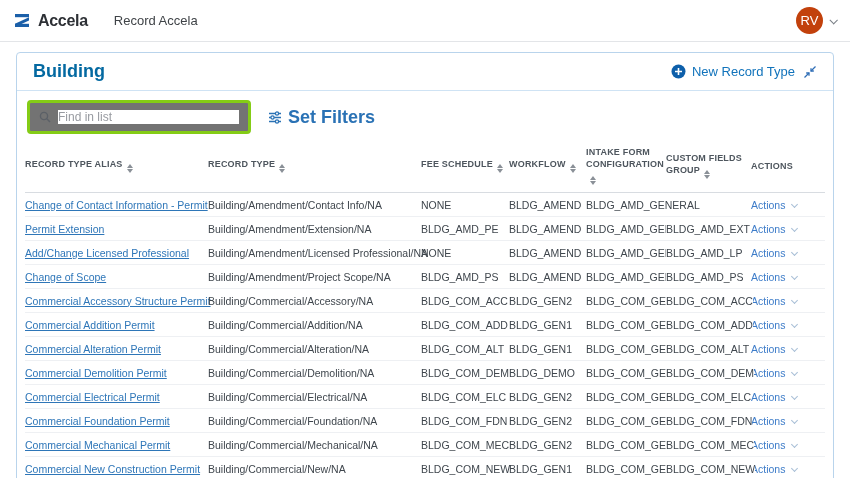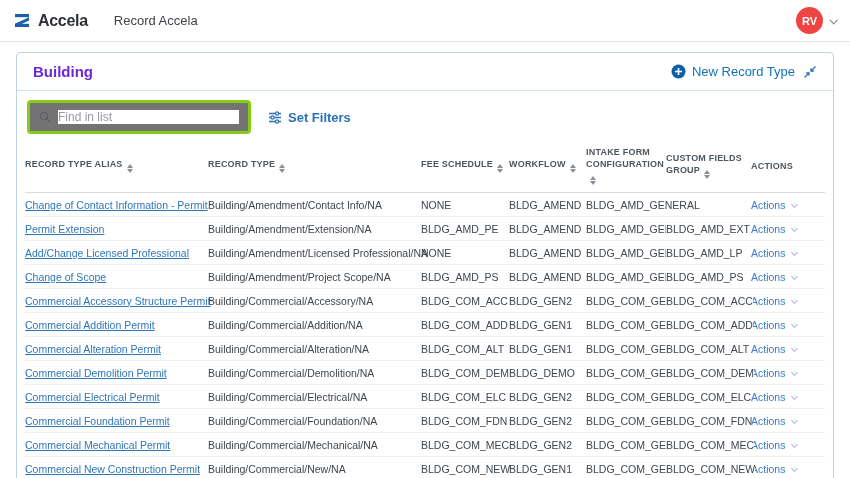--- a/index.html
+++ b/index.html
@@ -19,22 +19,22 @@
     padding: 0 14px;
     border-bottom: 1px solid #e3e5e8;
     background: #fff;
   }
   .brand { display: flex; align-items: center; gap: 5px; }
   .brand-name { font-size: 16px; font-weight: bold; color: #2d3035; letter-spacing: -0.3px; }
   .page-title { margin-left: 26px; font-size: 13px; color: #3f4347; }
   .topbar-right { margin-left: auto; display: flex; align-items: center; gap: 7px; }
   .avatar {
     width: 27px; height: 27px; border-radius: 50%;
-    background: #ef4444; color: #fff;
-    font-size: 11px; font-weight: bold;
+    background: #c2410c; color: #fff;
+    font-size: 13px; font-weight: normal;
     display: flex; align-items: center; justify-content: center;
     cursor: pointer;
   }
   .chev {
     display: inline-block; width: 6px; height: 6px;
     border-right: 1.5px solid #7a8087; border-bottom: 1.5px solid #7a8087;
     transform: rotate(45deg) translateY(-1px);
   }
 
   
@@ -43,21 +43,21 @@
     border: 1px solid #b9d4ec;
     border-radius: 4px;
     background: #fff;
     overflow: hidden;
   }
   .panel-header {
     display: flex; align-items: center;
     height: 38px; padding: 0 16px;
     border-bottom: 1px solid #cfe3f4;
   }
-  .panel-title { font-size: 15px; font-weight: bold; color: #6d28d9; }
+  .panel-title { font-size: 18px; font-weight: bold; color: #0369a1; }
   .panel-header-right { margin-left: auto; display: flex; align-items: center; gap: 8px; }
   .new-record-btn {
     display: flex; align-items: center; gap: 6px;
     color: #1173bb; font-size: 13px; cursor: pointer;
     background: none; border: none; font-family: inherit;
   }
   .collapse-btn { cursor: pointer; display: flex; align-items: center; background: none; border: none; }
 
   .panel-body { padding: 9px 8px 0; }
 
@@ -70,21 +70,21 @@
     padding: 14px 9px; background: #737373;
   }
   .search-box input {
     border: 0; outline: 0; width: 100%;
     font-size: 12px; color: #333; font-family: inherit;
   }
   .search-box input::placeholder { color: #979aa0; }
   .set-filters {
     margin-left: 17px;
     display: flex; align-items: center; gap: 6px;
-    color: #2a72b5; font-size: 13px; font-weight: bold;
+    color: #2a72b5; font-size: 18px; font-weight: bold;
     cursor: pointer; background: none; border: none; font-family: inherit;
   }
 
   
   table { width: 100%; border-collapse: collapse; table-layout: fixed; }
   thead th {
     font-size: 9px; font-weight: bold; color: #4e565e;
     text-align: left; letter-spacing: 0.2px;
     padding: 4px 4px 7px 0;
     border-bottom: 1px solid #d8dce1;

